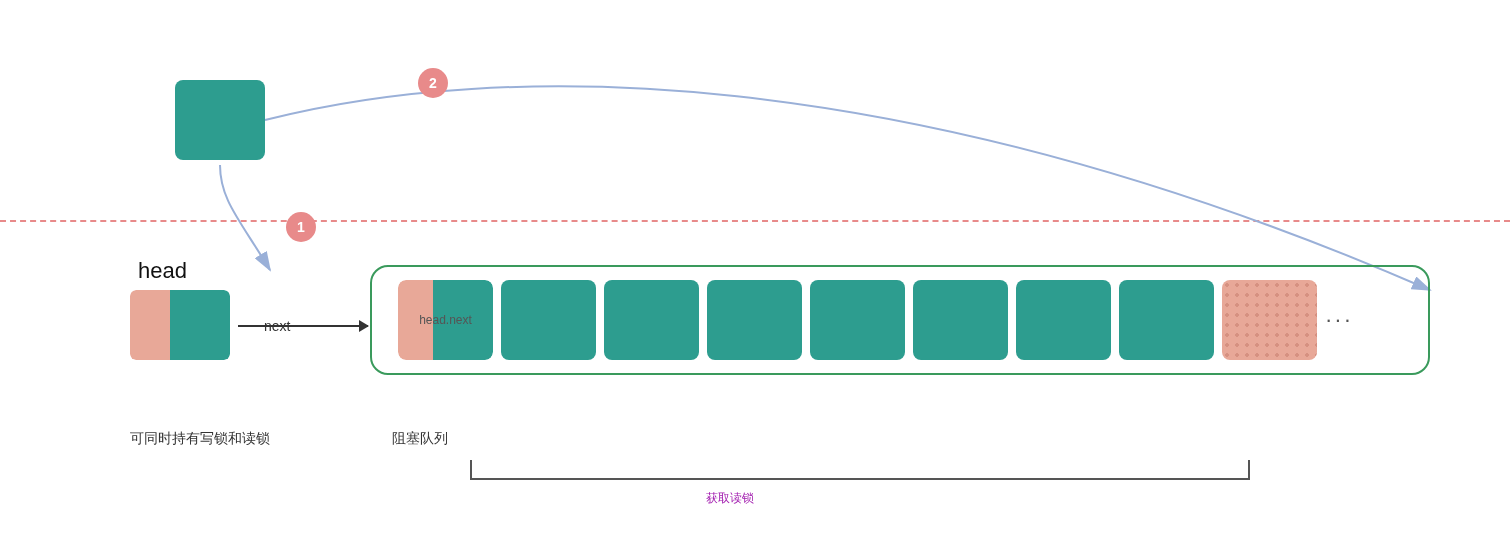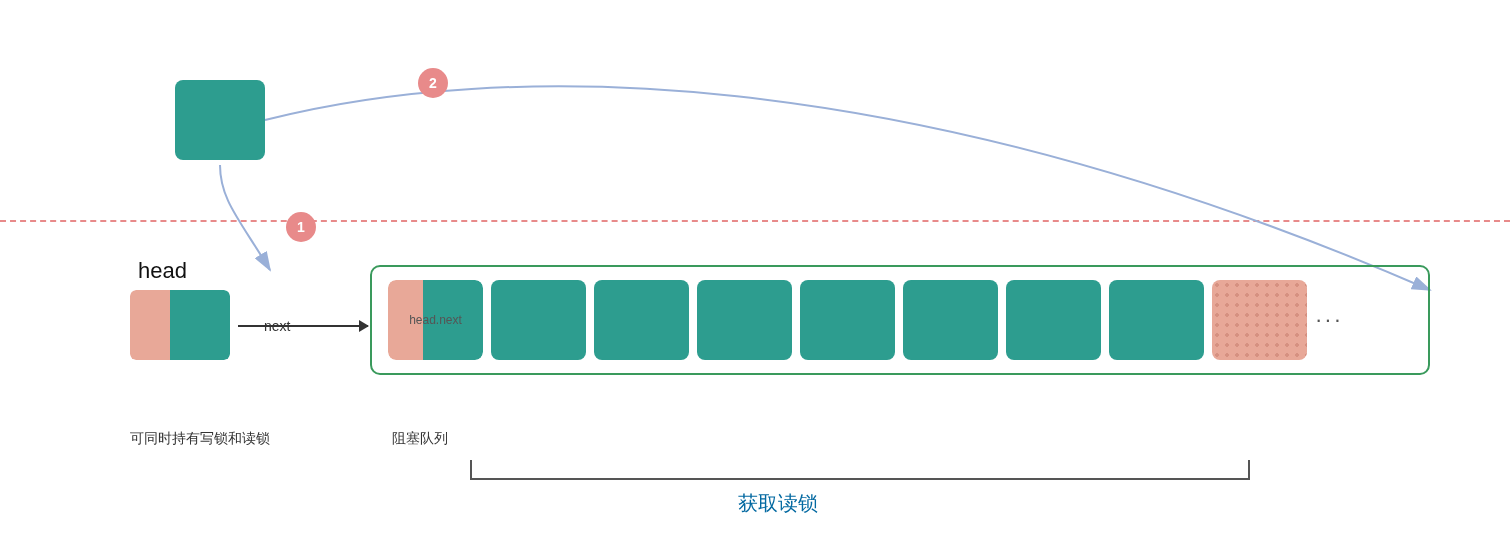--- a/index.html
+++ b/index.html
@@ -101,24 +101,24 @@
     }
 
     
     .queue-box {
       position: absolute;
       top: 265px;
       left: 370px;
       width: 1060px;
       height: 110px;
       border: 2px solid #3a9a5c;
-      border-radius: 10px;
+      border-radius: 18px;
       display: flex;
       align-items: center;
-      padding: 8px 16px;
+      padding: 8px 26px;
       gap: 8px;
     }
 
     
     .queue-title {
       position: absolute;
       top: 220px;
       left: 750px;
       font-size: 26px;
       font-weight: bold;
@@ -213,24 +213,23 @@
       left: 370px;
       font-size: 14px;
       color: #333;
       width: 100px;
       text-align: center;
     }
     .label-acquire-read {
       position: absolute;
       top: 490px;
       left: 730px;
-      font-size: 20px;
-      color: #0369a1;
+      font-size: 12px;
+      color: #a21caf;
       transform: translateX(-50%);
-      margin-left: 48px;
     }
 
     
     .bracket-line {
       position: absolute;
       top: 460px;
       left: 470px;
       width: 780px;
       height: 20px;
       border-bottom: 2px solid #555;

